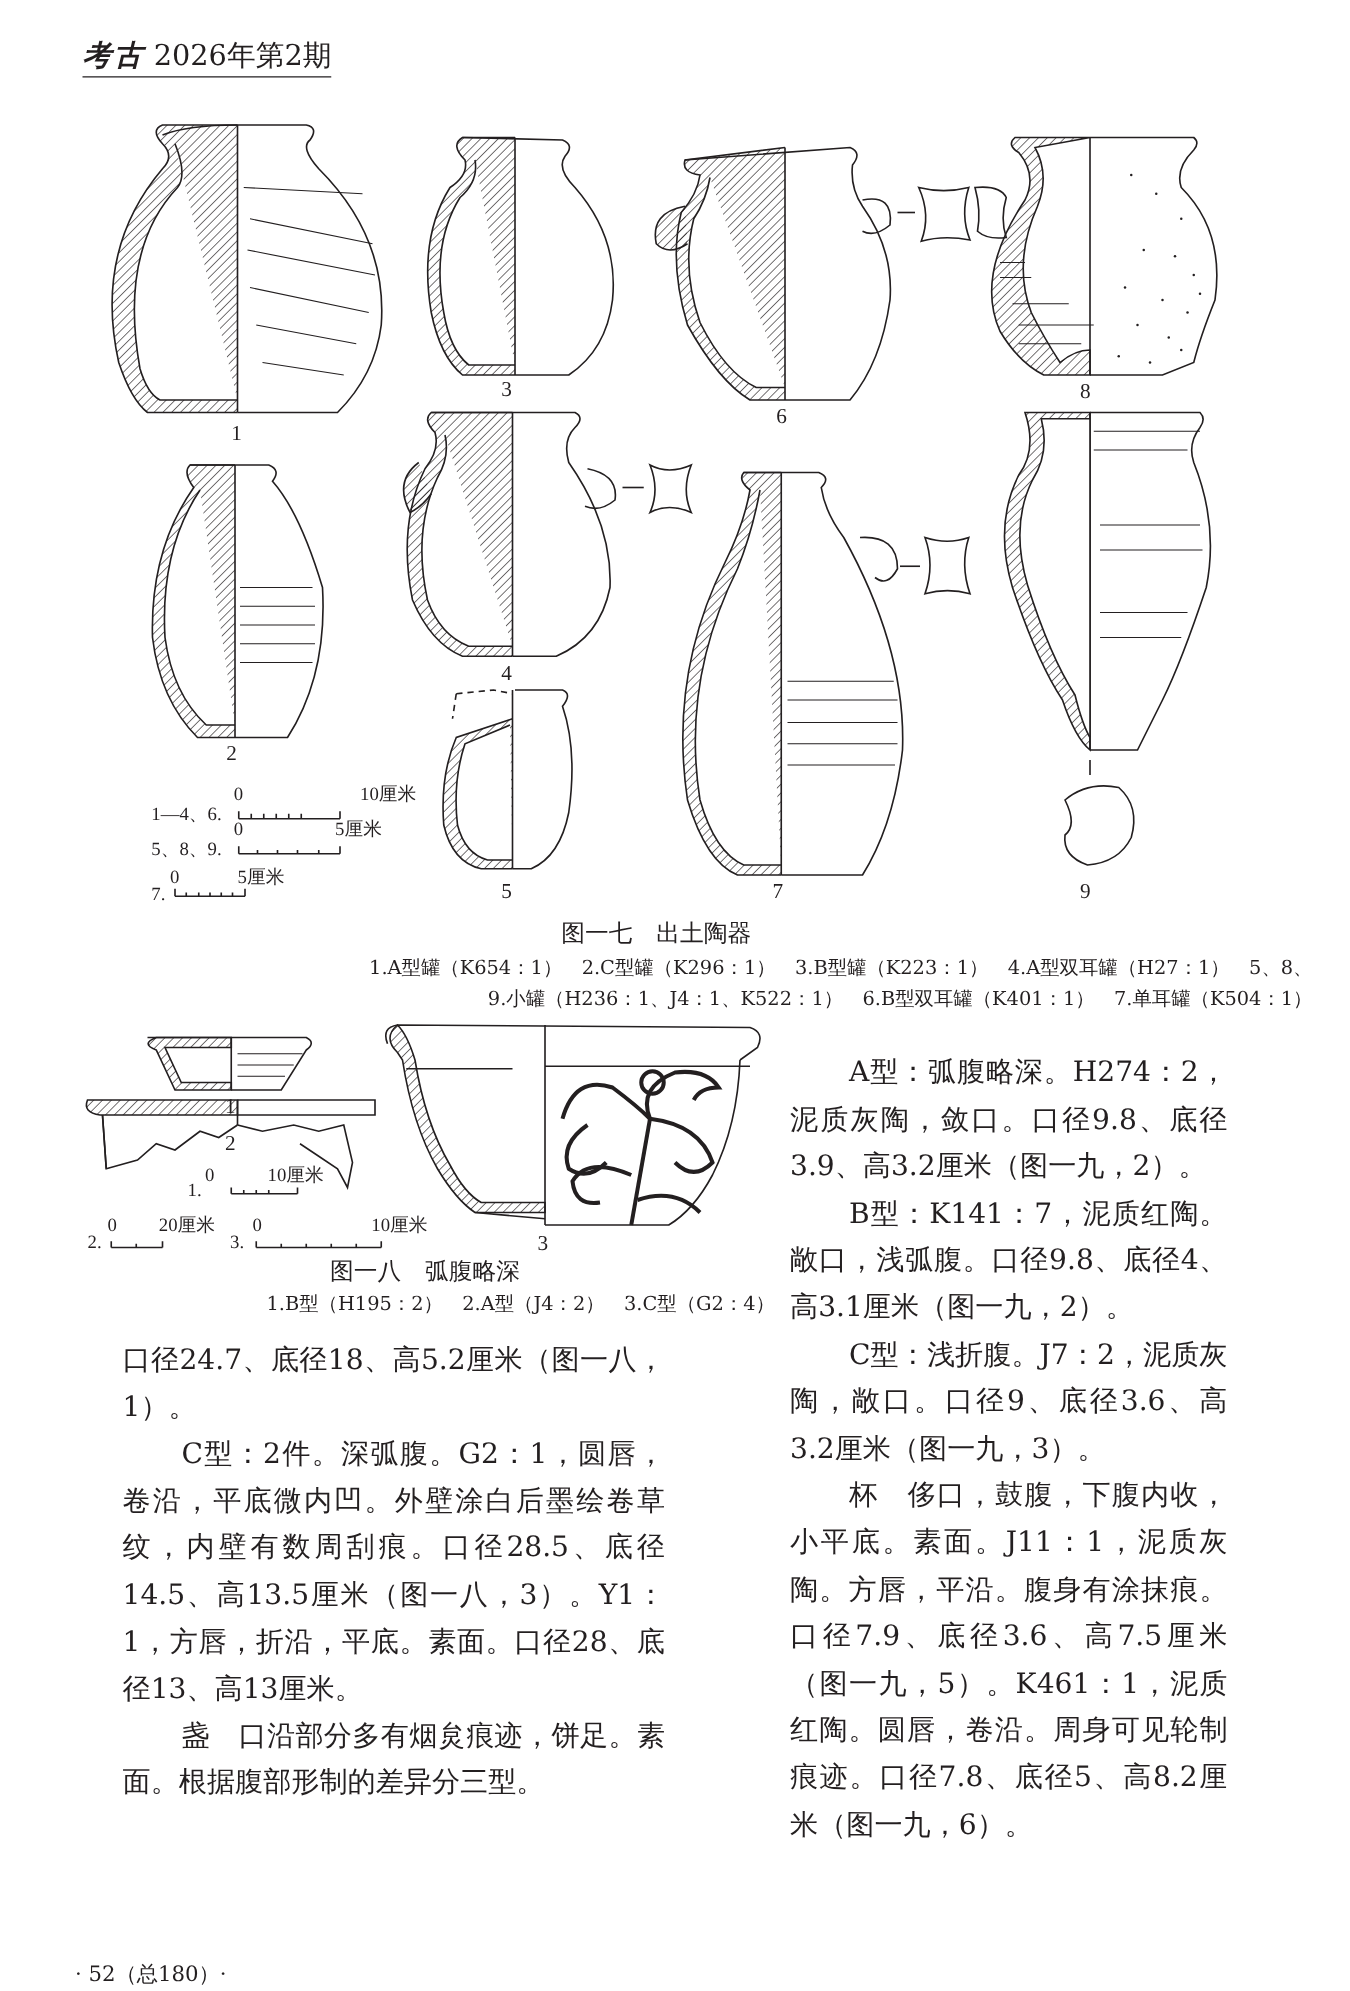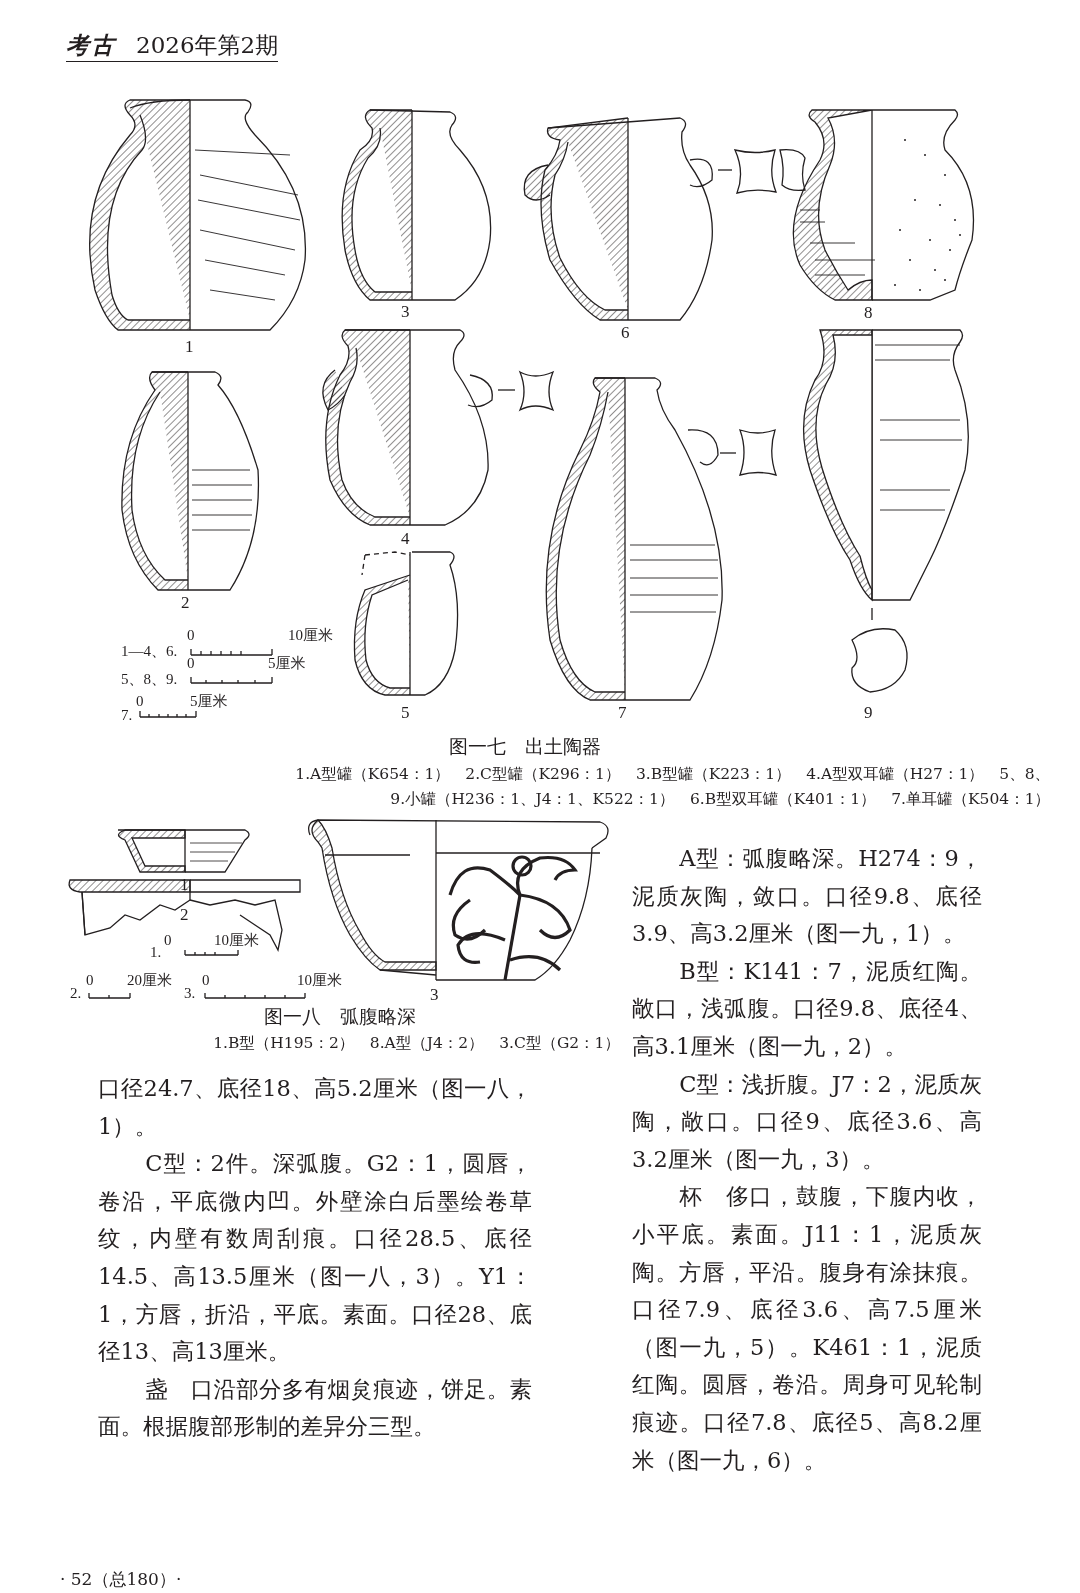--- a/index.html
+++ b/index.html
@@ -1,20 +1,20 @@
 <!DOCTYPE html>
 <html><head>
 <meta charset="utf-8">
 <style>
   html, body { margin:0; padding:0; background:#fff; }
   body { width:1080px; height:1593px; position:relative; overflow:hidden;
          font-family: "DejaVu Serif", "Liberation Serif", serif; color:#231f20; }
   .header { position:absolute; left:66px; top:30px; font-size:23px; line-height:30px;
             border-bottom:1.5px solid #231f20; padding-bottom:1px; }
-  .header .logo { font-style:italic; font-weight:bold; letter-spacing:2px; margin-right:20px; }
+  .header .logo { font-style:italic; font-weight:bold; letter-spacing:2px; margin-right:7px; }
   svg.fig { position:absolute; left:0; top:0; }
   .fig-title { position:absolute; font-size:19px; text-align:center;font-family:Liberation Mono, monospace; }
   .fig-cap { position:absolute; font-size:15.5px; line-height:24px; text-align:right; white-space:nowrap; }
   .col { position:absolute; font-size:22.5px; line-height:37.6px; text-align:justify; }
   .col p { margin:0; }
   .col p.ind { text-indent:2.1em; }
   .footer { position:absolute; left:60px; top:1568px; font-size:17px; }
   .scale-lbl { font-family:"Liberation Serif", serif; font-size:15px; fill:#231f20; }
   .num { font-family:"Liberation Serif", serif; font-size:17px; fill:#231f20; }
 </style>
@@ -212,28 +212,28 @@
   <text class="scale-lbl" x="184" y="998">3.</text>
   <text class="scale-lbl" x="202" y="985">0</text>
   <text class="scale-lbl" x="297" y="985">10厘米</text>
 </svg>
 
 <div class="fig-title" style="left:0;width:1050px;top:734px;">图一七　出土陶器</div>
 <div class="fig-cap" style="left:0;width:1050px;top:762px;">1.A型罐（K654：1）　2.C型罐（K296：1）　3.B型罐（K223：1）　4.A型双耳罐（H27：1）　5、8、</div>
 <div class="fig-cap" style="left:0;width:1050px;top:787px;">9.小罐（H236：1、J4：1、K522：1）　6.B型双耳罐（K401：1）　7.单耳罐（K504：1）</div>
 
 <div class="fig-title" style="left:60px;width:560px;top:1004px;">图一八　弧腹略深</div>
-<div class="fig-cap" style="left:60px;width:560px;top:1031px;">1.B型（H195：2）　8.A型（J4：2）　3.C型（G2：1）</div>
+<div class="fig-cap" style="left:60px;width:560px;top:1031px;">1.B型（H195：2）　2.A型（J4：2）　3.C型（G2：4）</div>
 
 <div class="col" style="left:62px;top:1070px;width:434px;margin-left:36px;">
   <p>口径24.7、底径18、高5.2厘米（图一八，1）。</p>
   <p class="ind">C型：2件。深弧腹。G2：1，圆唇，卷沿，平底微内凹。外壁涂白后墨绘卷草纹，内壁有数周刮痕。口径28.5、底径14.5、高13.5厘米（图一八，3）。Y1：1，方唇，折沿，平底。素面。口径28、底径13、高13厘米。</p>
   <p class="ind">盏　口沿部分多有烟炱痕迹，饼足。素面。根据腹部形制的差异分三型。</p>
 </div>
 
 <div class="col" style="left:632px;top:840px;width:350px;">
-  <p class="ind">A型：弧腹略深。H274：9，泥质灰陶，敛口。口径9.8、底径3.9、高3.2厘米（图一九，1）。</p>
+  <p class="ind">A型：弧腹略深。H274：2，泥质灰陶，敛口。口径9.8、底径3.9、高3.2厘米（图一九，2）。</p>
   <p class="ind">B型：K141：7，泥质红陶。敞口，浅弧腹。口径9.8、底径4、高3.1厘米（图一九，2）。</p>
   <p class="ind">C型：浅折腹。J7：2，泥质灰陶，敞口。口径9、底径3.6、高3.2厘米（图一九，3）。</p>
   <p class="ind">杯　侈口，鼓腹，下腹内收，小平底。素面。J11：1，泥质灰陶。方唇，平沿。腹身有涂抹痕。口径7.9、底径3.6、高7.5厘米（图一九，5）。K461：1，泥质红陶。圆唇，卷沿。周身可见轮制痕迹。口径7.8、底径5、高8.2厘米（图一九，6）。</p>
 </div>
 
 <div class="footer">· 52（总180）·</div>
 
 </body></html>

